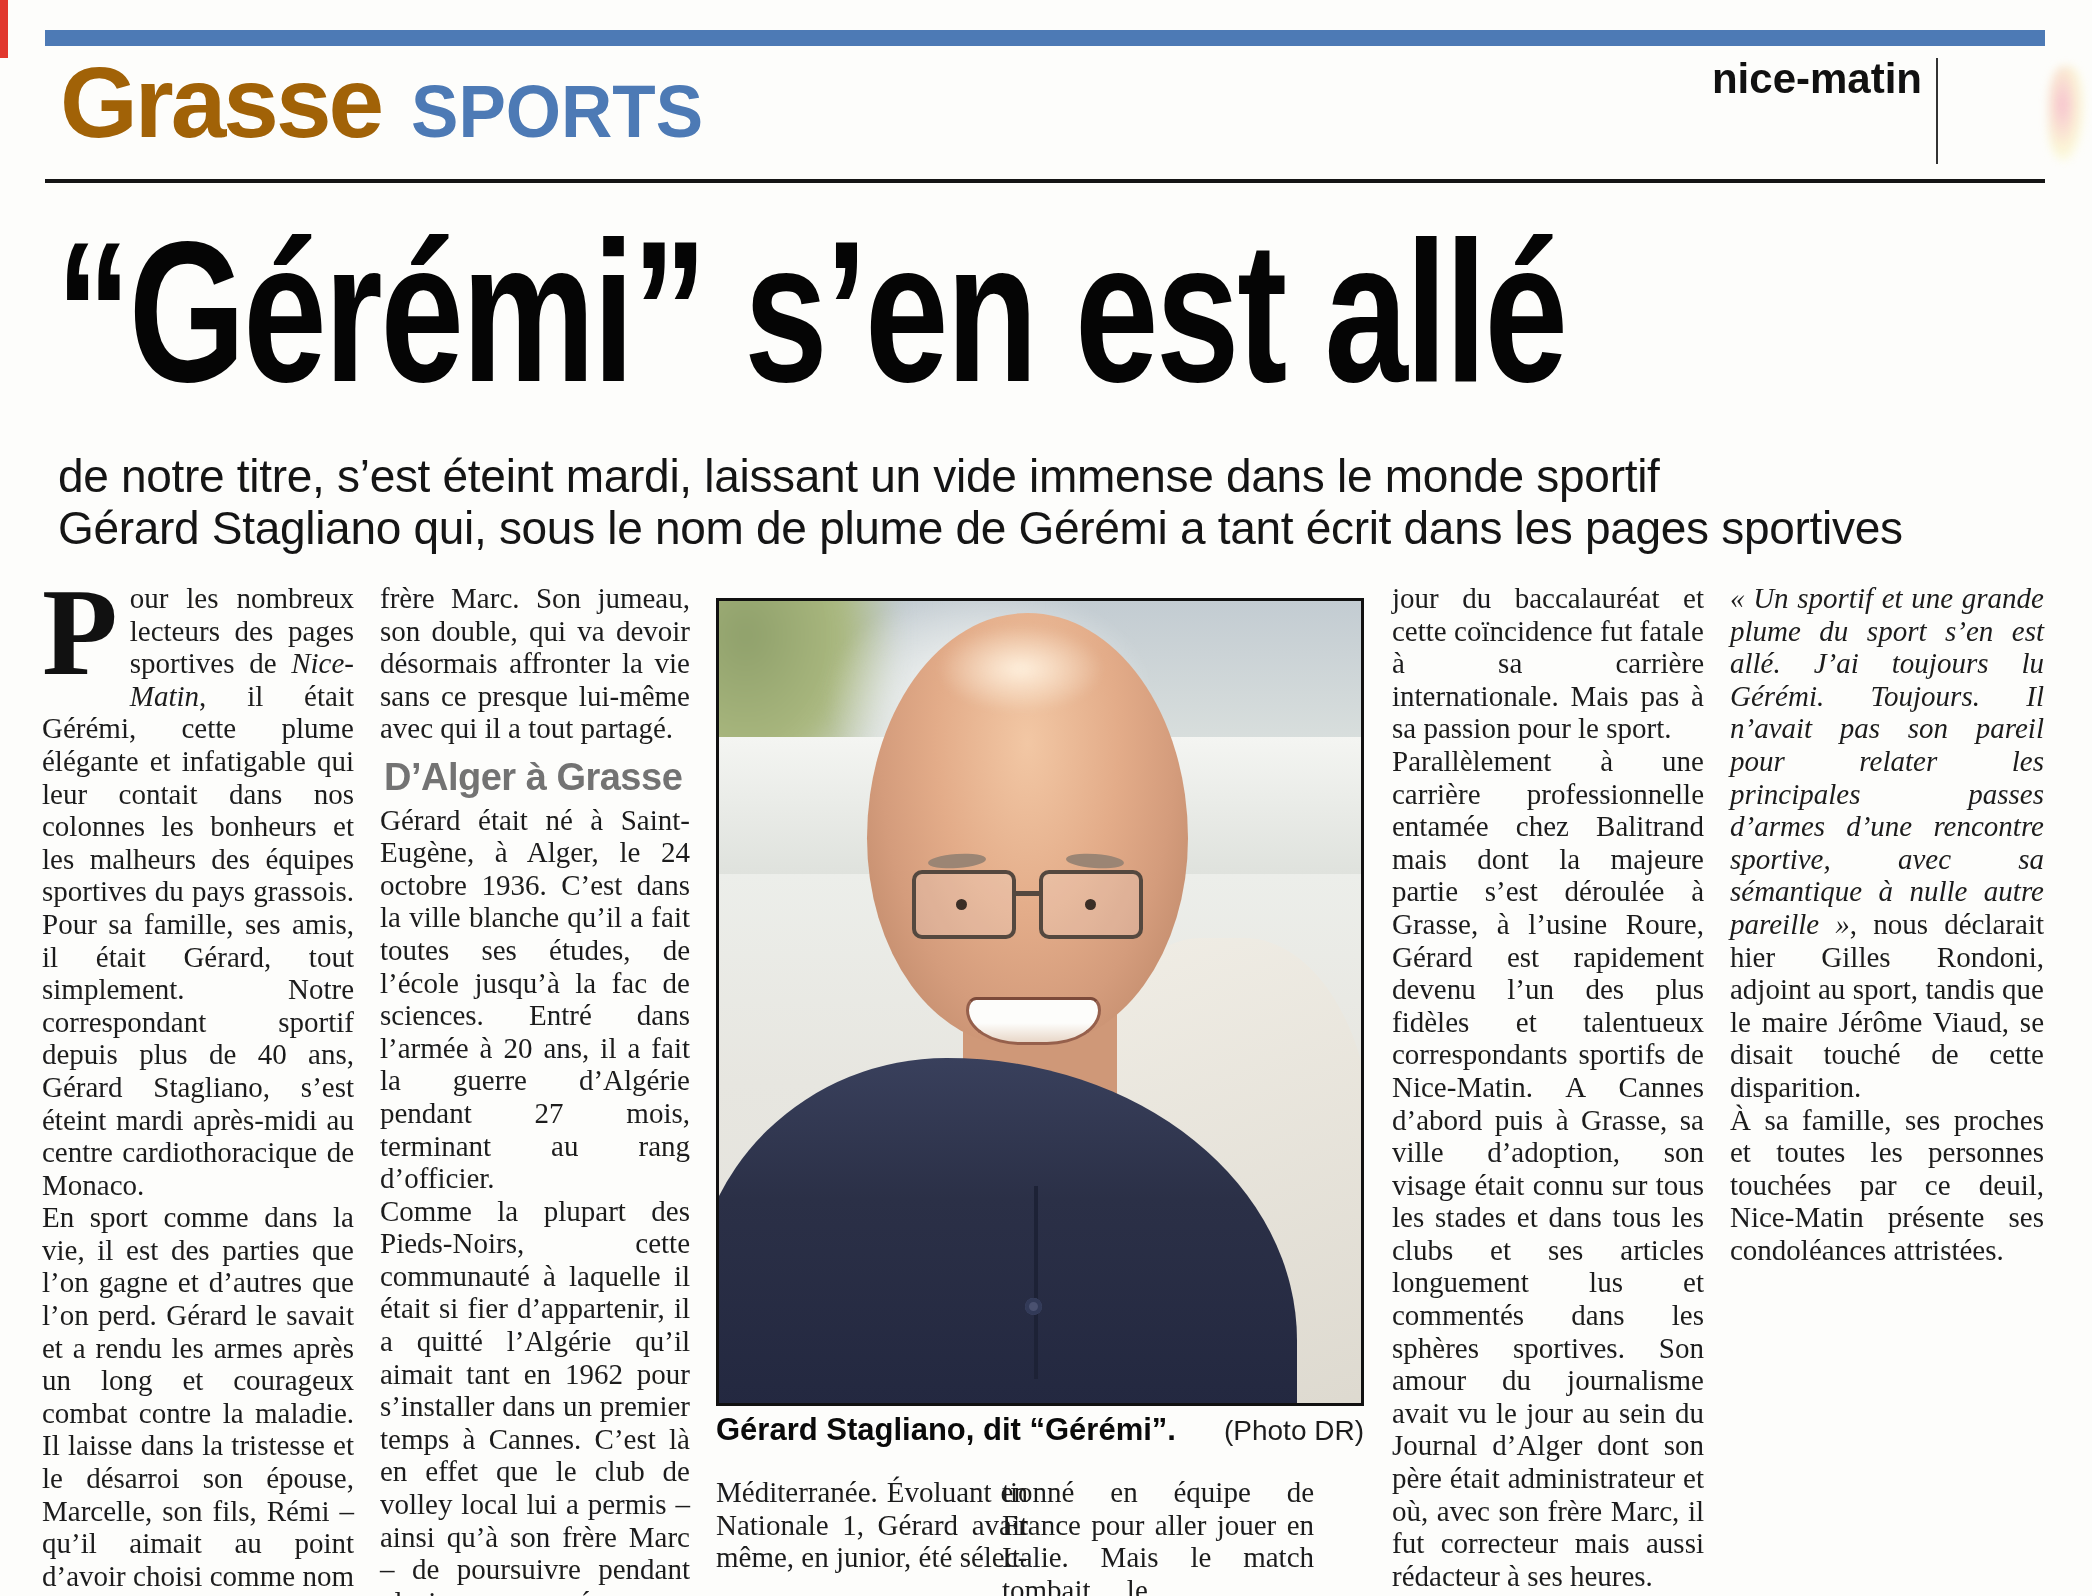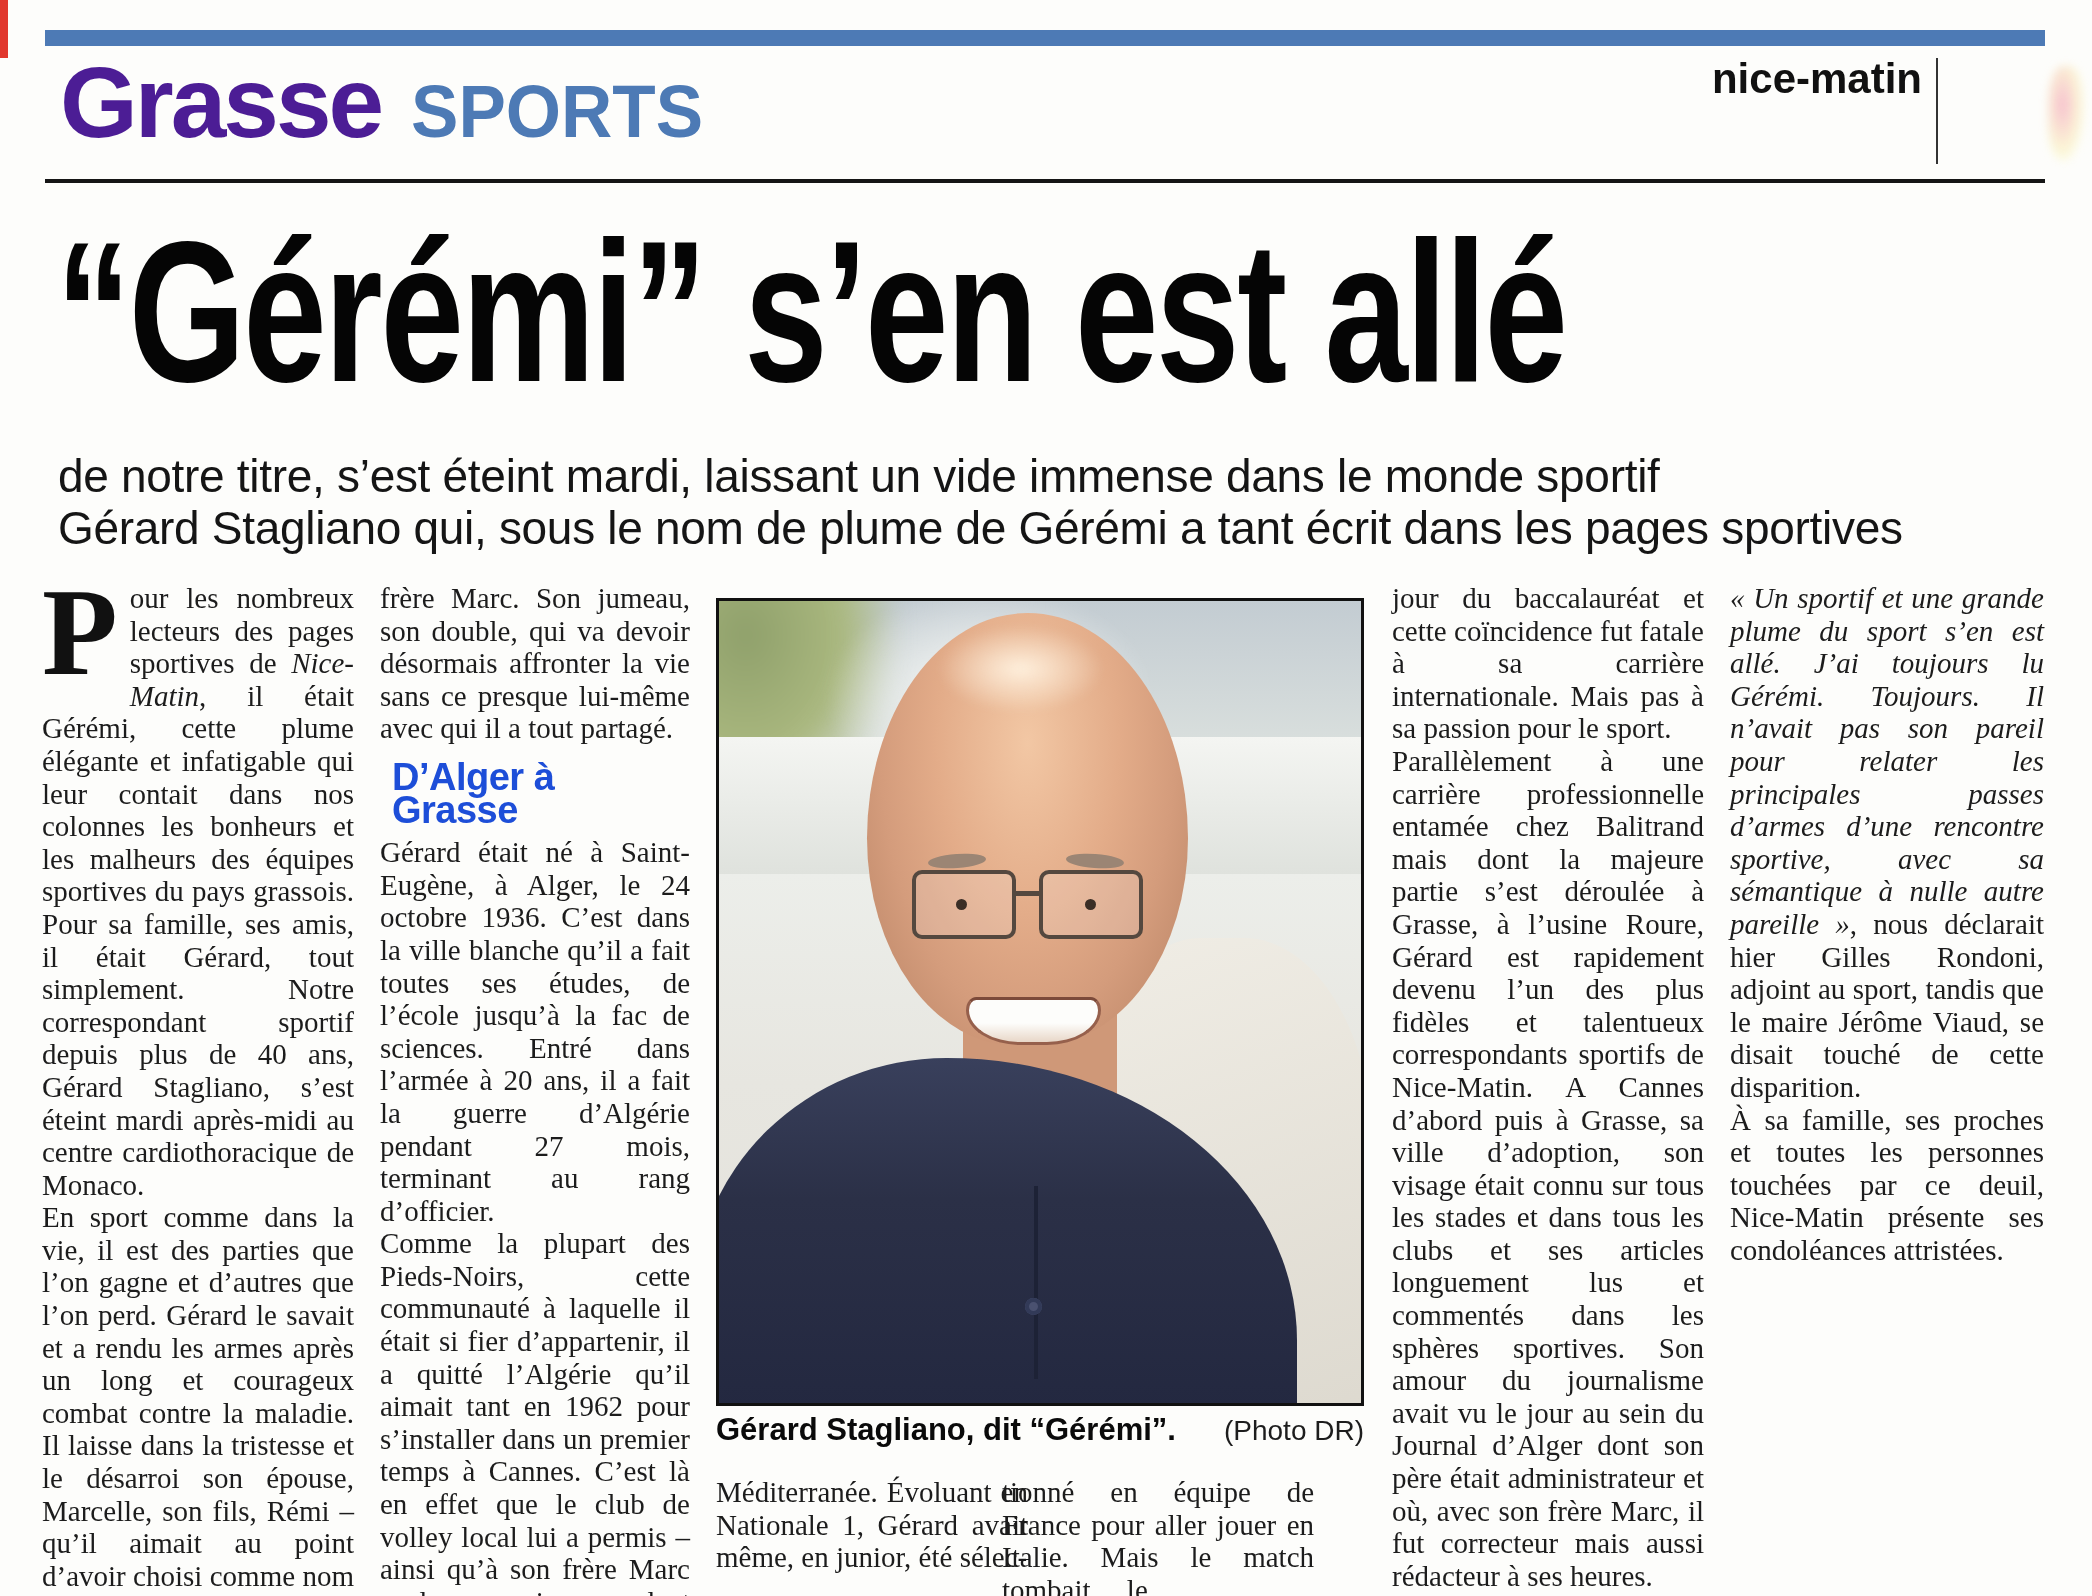--- a/index.html
+++ b/index.html
@@ -9,21 +9,21 @@
 
   
   .bleed-left{left:0;top:0;width:8px;height:58px;background:#e1372d;}
   .bleed-right{left:2048px;top:66px;width:36px;height:96px;border-radius:40%;
     background:radial-gradient(ellipse at 40% 40%, rgba(238,120,150,.45), rgba(250,240,150,.35) 60%, rgba(255,255,255,0) 75%);
     filter:blur(4px);}
 
   
   .topbar{left:45px;top:30px;width:2000px;height:16px;background:#4d7ab5;}
   .section{left:60px;top:52px;display:flex;align-items:baseline;gap:30px;font-family:"Liberation Sans",sans-serif;}
-  .sec1{font-size:100px;font-weight:bold;letter-spacing:-3px;color:#4c1d95;line-height:1;}
+  .sec1{font-size:100px;font-weight:bold;letter-spacing:-3px;color:#a16207;line-height:1;}
   .sec2{font-size:74px;font-weight:bold;letter-spacing:0px;color:#4d7ab5;line-height:1;transform:scaleX(.96);transform-origin:left;}
   .dateblock{left:1460px;top:56px;width:462px;text-align:right;font-family:"Liberation Sans",sans-serif;}
   .paper{font-size:42px;font-weight:bold;color:#111;line-height:1.1;}
   .date{font-size:37px;color:#222;line-height:1.25;}
   .datebar{left:1936px;top:58px;width:2px;height:106px;background:#333;}
   .rule{left:45px;top:179px;width:2000px;height:4px;background:#151515;}
 
   
   .headline{left:56px;top:212px;margin:0;font-family:"Liberation Sans",sans-serif;
     font-weight:bold;font-size:200px;line-height:1.0;letter-spacing:-3px;color:#050505;
@@ -36,21 +36,21 @@
   .col p{margin:0;}
   .c1{left:42px;top:582px;width:312px;height:1014px;}
   .c2{left:380px;top:582px;width:310px;height:1014px;}
   .c5{left:1392px;top:582px;width:312px;height:1014px;}
   .c6{left:1730px;top:582px;width:314px;height:1014px;}
   .c3b{left:716px;top:1476px;width:312px;height:120px;}
   .c4b{left:1002px;top:1476px;width:312px;height:120px;}
   .dropcap{float:left;font-weight:bold;font-size:124px;line-height:94px;padding:4px 12px 0 0;color:#111;}
   .ital{font-style:italic;}
   .crosshead{font-family:"Liberation Sans",sans-serif;font-weight:bold;font-size:38px;
-    letter-spacing:-.5px;margin:16px 12px 10px;color:#1d4ed8;text-align:left;}
+    letter-spacing:-.5px;margin:16px 4px 10px;color:#737373;text-align:left;}
 
   
   .photo{left:716px;top:598px;width:648px;height:808px;border:3px solid #111;box-sizing:border-box;
     background:linear-gradient(180deg,#c3ccd2 0%,#d9dfdd 18%,#eceeea 34%,#e7e6e0 60%,#e3e1da 100%);overflow:hidden;}
   .photo div{position:absolute;}
   .ph-foliage{left:-6%;top:-6%;width:34%;height:34%;filter:blur(10px);
     background:radial-gradient(ellipse at 30% 30%, #8fa06b 0%, #aab87f 45%, rgba(190,200,160,0) 72%);}
   .ph-glow{left:16%;top:-2%;width:52%;height:28%;filter:blur(6px);
     background:radial-gradient(ellipse, rgba(255,255,252,.95), rgba(255,255,252,0) 70%);}
   .ph-rail{left:0;top:17%;width:100%;height:17%;background:linear-gradient(180deg,#f4f5f2,#dfe2dd);}

